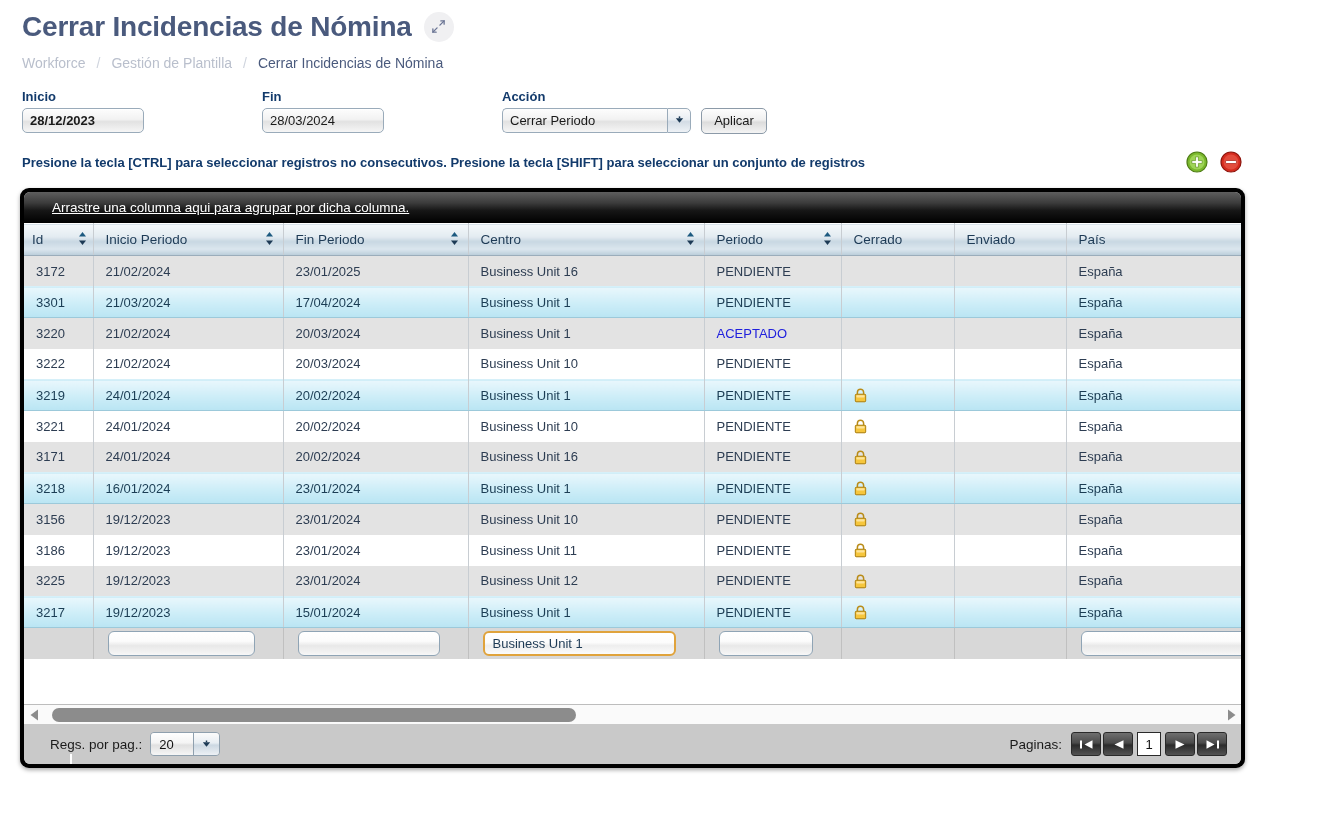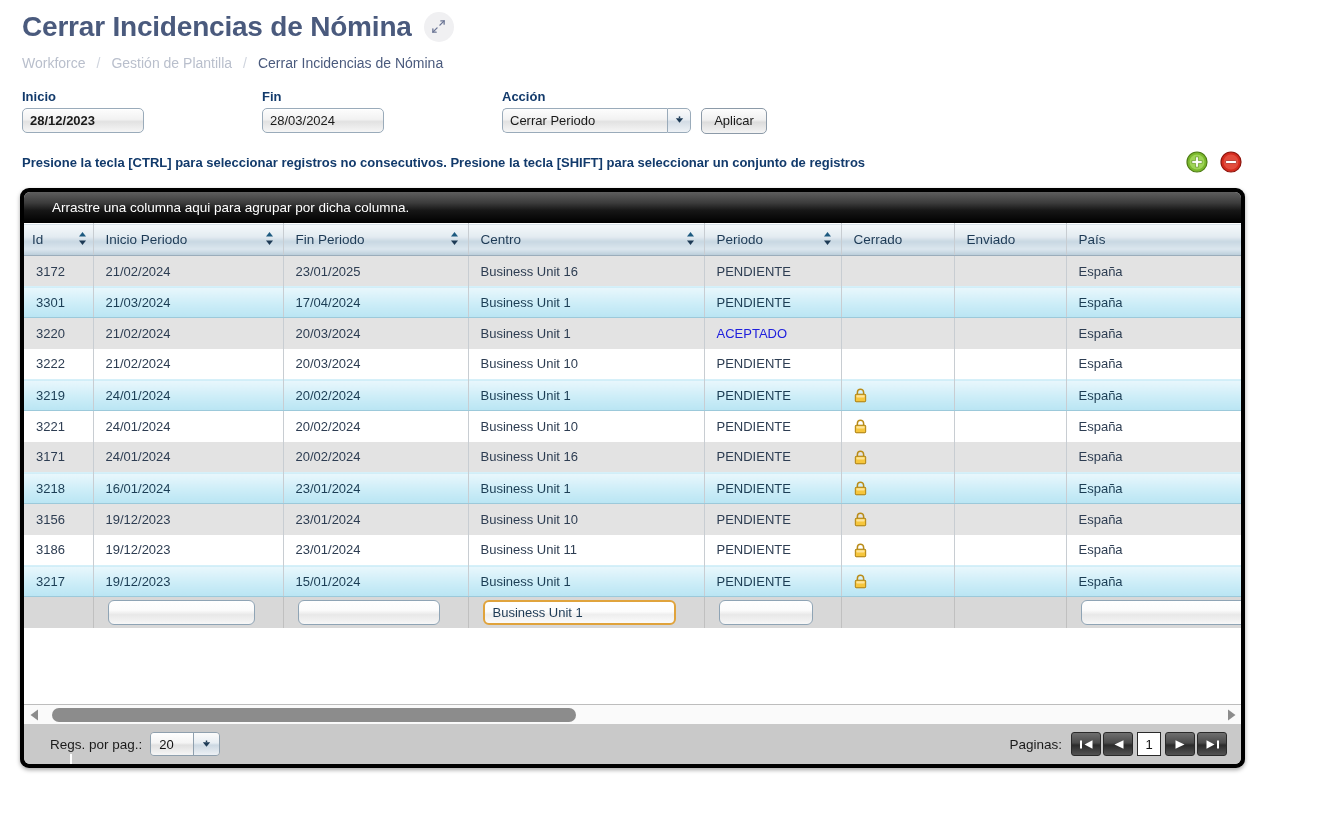--- a/index.html
+++ b/index.html
@@ -90,21 +90,21 @@
     box-shadow: 0 2px 4px rgba(0,0,0,.35);
   }
   #grid-inner {
     width: 100%; height: 100%; border-radius: 6px;
     background: #d4d4d4; overflow: hidden; position: relative;
   }
   #group-bar {
     height: 31px;
     background: linear-gradient(to bottom,#5e5e5e 0%,#3c3c3c 35%,#161616 60%,#000 100%);
     color: #ffffff; font-size: 13.5px; display: flex;
-    align-items: center; padding-left: 28px;
+    align-items: center; padding-left: 28px; text-decoration: underline;
   }
 
   
   #table-viewport {
     position: absolute; left: 0; top: 31px; right: 0; bottom: 60px;
     overflow: hidden; background: #ffffff;
   }
   table.grid { border-collapse: collapse; table-layout: fixed; width: 1290px; }
   table.grid th, table.grid td {
     border-right: 1px solid #c8cdd2; padding: 0 0 0 12px;
@@ -462,20 +462,35 @@
                   <rect x="2.4" y="7.2" width="8.2" height="2.3" rx=".8" fill="#fde39a"></rect>
                 </svg></td>
               <td class="c-enviado"></td>
               <td class="">España</td>
             </tr>
             <tr class="r-white">
               <td class="c-id">3186</td>
               <td class="">19/12/2023</td>
               <td class="">23/01/2024</td>
               <td class="">Business Unit 11</td>
+              <td class="c-est">PENDIENTE</td>
+              <td class="c-cerrado"><svg class="lock-icon" width="13" height="15" viewBox="0 0 13 15">
+                  <path d="M3.4 6.4V4.3a3.1 3.1 0 0 1 6.2 0v2.1" fill="none" stroke="#b98b17" stroke-width="1.5"></path>
+                  <rect x="1.3" y="6.2" width="10.4" height="7.6" rx="1.1" fill="#f5c councils"></rect>
+                  <rect x="1.3" y="6.2" width="10.4" height="7.6" rx="1.1" fill="#f6c63c" stroke="#b98b17" stroke-width="1"></rect>
+                  <rect x="2.4" y="7.2" width="8.2" height="2.3" rx=".8" fill="#fde39a"></rect>
+                </svg></td>
+              <td class="c-enviado"></td>
+              <td class="">España</td>
+            </tr>
+            <tr class="r-gray">
+              <td class="c-id">3225</td>
+              <td class="">19/12/2023</td>
+              <td class="">23/01/2024</td>
+              <td class="">Business Unit 12</td>
               <td class="c-est">PENDIENTE</td>
               <td class="c-cerrado"><svg class="lock-icon" width="13" height="15" viewBox="0 0 13 15">
                   <path d="M3.4 6.4V4.3a3.1 3.1 0 0 1 6.2 0v2.1" fill="none" stroke="#b98b17" stroke-width="1.5"></path>
                   <rect x="1.3" y="6.2" width="10.4" height="7.6" rx="1.1" fill="#f5c councils"></rect>
                   <rect x="1.3" y="6.2" width="10.4" height="7.6" rx="1.1" fill="#f6c63c" stroke="#b98b17" stroke-width="1"></rect>
                   <rect x="2.4" y="7.2" width="8.2" height="2.3" rx=".8" fill="#fde39a"></rect>
                 </svg></td>
               <td class="c-enviado"></td>
               <td class="">España</td>
             </tr>

